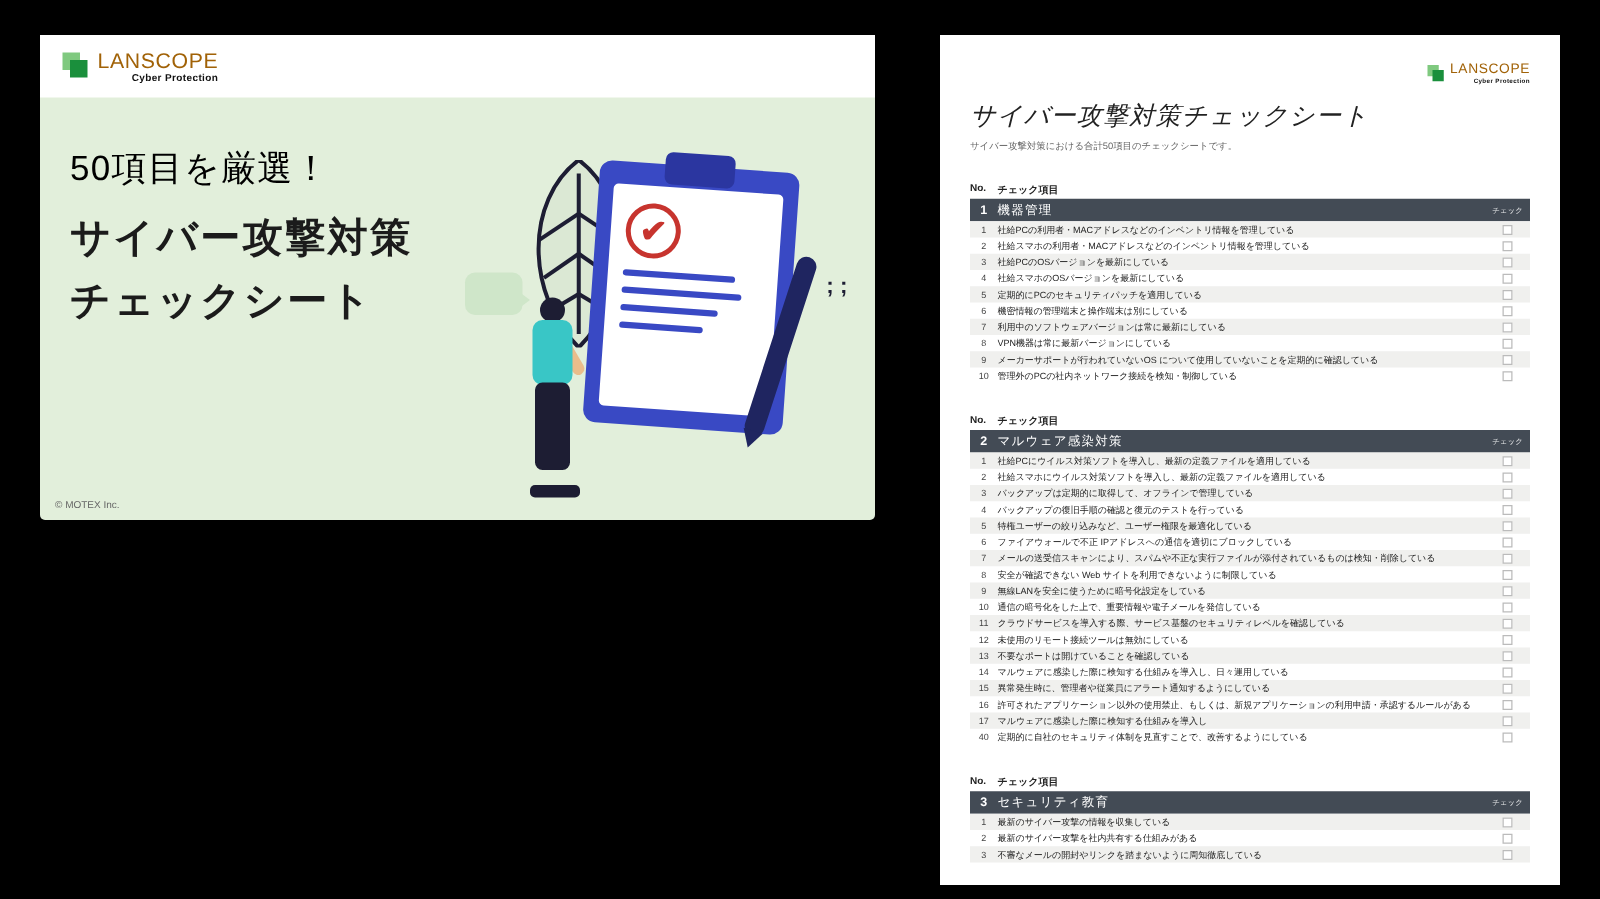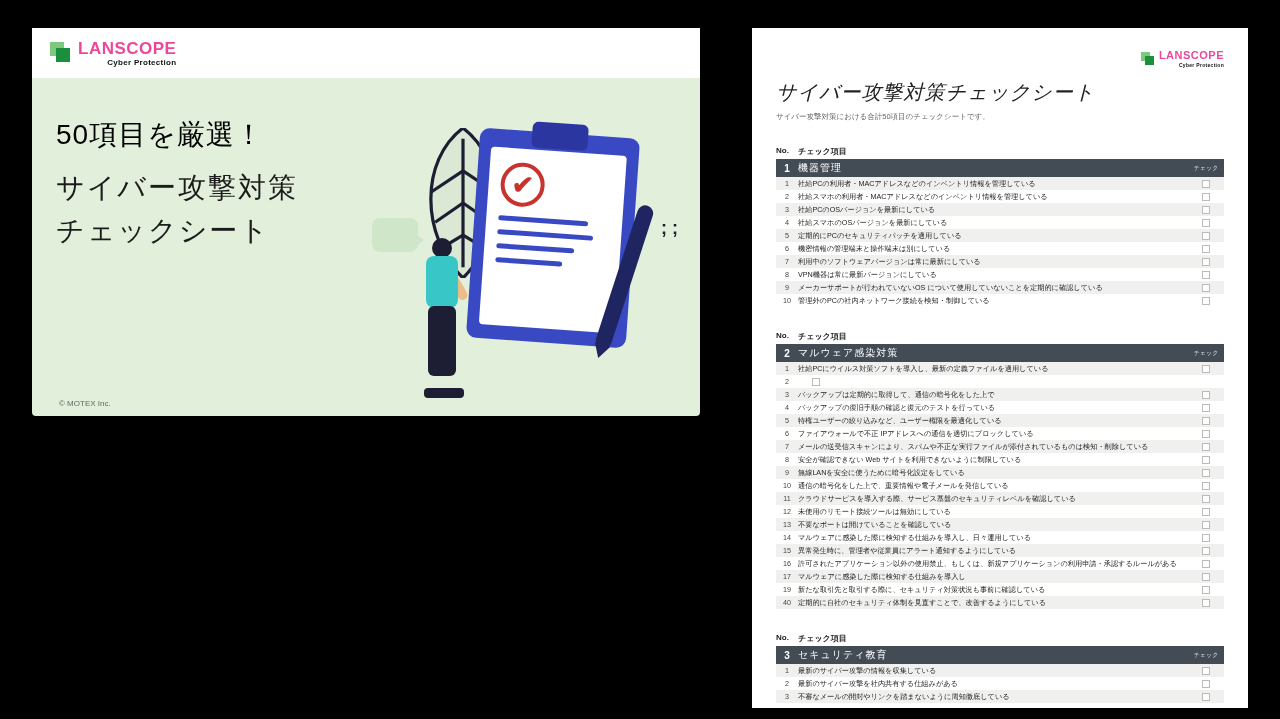--- a/index.html
+++ b/index.html
@@ -24,33 +24,33 @@
   .logo-mark {
     width: 22px; height: 22px;
     position: relative; margin-right: 6px;
     display: inline-block;
   }
   .logo-mark::before, .logo-mark::after {
     content: ""; position: absolute; width: 14px; height: 14px;
   }
   .logo-mark::before { left: 0; top: 0; background: #7fc97f; }
   .logo-mark::after  { left: 6px; top: 6px; background: #1a8f3c; }
-  .logo-text { font-weight: 700; letter-spacing: .5px; font-size: 17px; color: #ec4899; line-height: 1; }
+  .logo-text { font-weight: 400; letter-spacing: .5px; font-size: 17px; color: #a16207; line-height: 1; }
   .logo-sub  { font-weight: 700; font-size: 8px; color: #111; letter-spacing: .3px; margin-top: 1px; text-align: right; }
 
   .cover-title-1 {
     position: absolute; left: 24px; top: 88px;
     font-size: 28px; font-weight: 500; color: #000000; letter-spacing: 1px;
   }
   .cover-title-2 {
     position: absolute; left: 24px; top: 138px; right: 330px;
-    font-size: 28px; font-weight: 400; color: #1b1b1b; letter-spacing: 2px; line-height: 1.55;
+    font-size: 32px; font-weight: 700; color: #1b1b1b; letter-spacing: 2px; line-height: 1.55;
   }
   .cover-copyright {
-    position: absolute; left: 27px; bottom: 8px;
+    position: absolute; left: 12px; bottom: 8px;
     font-size: 8px; color: #666;
   }
 
   
   .illus { position: absolute; right: 22px; bottom: 18px; width: 300px; height: 290px; }
   .leaf { position:absolute; left:30px; top:20px; width:110px; height:150px; }
   .leaf svg { width:100%; height:100%; }
   .clipboard {
     position:absolute; left:95px; top:25px; width:160px; height:210px;
     background:#3949c4; border-radius:10px;
@@ -306,27 +306,28 @@
         <div class="rows">
           <div class="row">
             <span class="n">1</span>
             <span class="t">社給PCにウイルス対策ソフトを導入し、最新の定義ファイルを適用している</span>
             <span class="box">
               <span></span>
             </span>
           </div>
           <div class="row">
             <span class="n">2</span>
+            <span class="t">社給スマホにウイルス対策ソフトを導入し、最新の定義ファイルを適用している</span>
             <span class="box">
               <span></span>
             </span>
           </div>
           <div class="row">
             <span class="n">3</span>
-            <span class="t">バックアップは定期的に取得して、通信の暗号化をした上で</span>
+            <span class="t">バックアップは定期的に取得して、オフラインで管理している</span>
             <span class="box">
               <span></span>
             </span>
           </div>
           <div class="row">
             <span class="n">4</span>
             <span class="t">バックアップの復旧手順の確認と復元のテストを行っている</span>
             <span class="box">
               <span></span>
             </span>
@@ -411,27 +412,20 @@
           <div class="row">
             <span class="n">16</span>
             <span class="t">許可されたアプリケーション以外の使用禁止、もしくは、新規アプリケーションの利用申請・承認するルールがある</span>
             <span class="box">
               <span></span>
             </span>
           </div>
           <div class="row">
             <span class="n">17</span>
             <span class="t">マルウェアに感染した際に検知する仕組みを導入し</span>
-            <span class="box">
-              <span></span>
-            </span>
-          </div>
-          <div class="row">
-            <span class="n">19</span>
-            <span class="t">新たな取引先と取引する際に、セキュリティ対策状況も事前に確認している</span>
             <span class="box">
               <span></span>
             </span>
           </div>
           <div class="row">
             <span class="n">40</span>
             <span class="t">定期的に自社のセキュリティ体制を見直すことで、改善するようにしている</span>
             <span class="box">
               <span></span>
             </span>

